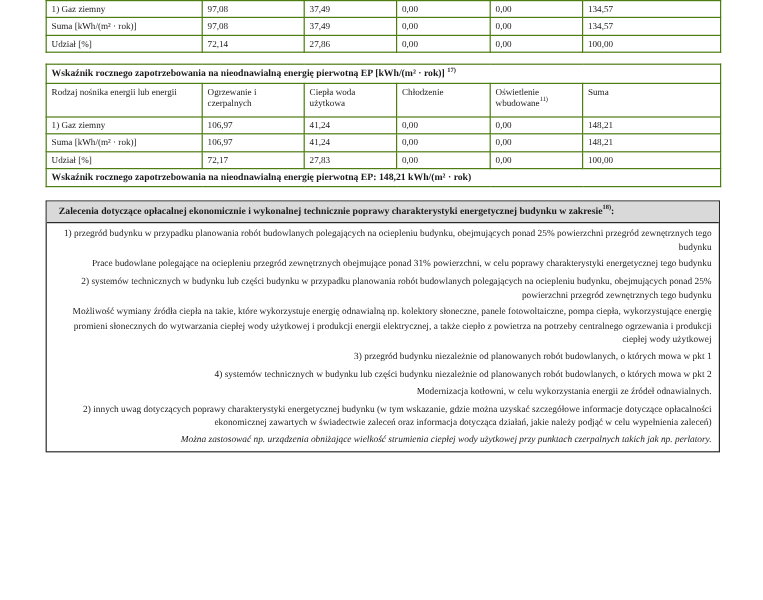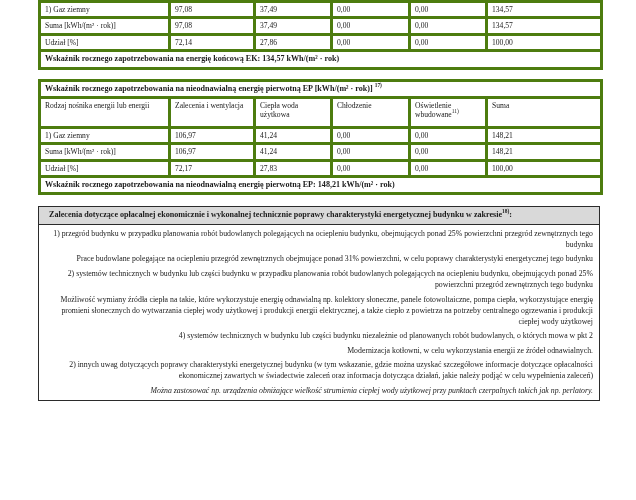--- a/index.html
+++ b/index.html
@@ -24,21 +24,21 @@
 
   
   table.doc-table {
     border-collapse: collapse;
     width: 562px;
     table-layout: fixed;
     font-size: 7.6px;
     line-height: 1.25;
   }
   table.doc-table td {
-    border: 3px solid #4d7c0f;
+    border: 1px solid #4d7c0f;
     padding: 2px 3px 2px 4px;
     vertical-align: top;
     background: #ffffff;
     word-wrap: break-word;
   }
   td.shaded {
     background: #d9d9d9;
     margin-left: 31px;
   }
   td.head-band {
@@ -134,44 +134,41 @@
         <td>134,57</td>
       </tr>
       <tr>
         <td class="shaded">Udział [%]</td>
         <td>72,14</td>
         <td>27,86</td>
         <td>0,00</td>
         <td>0,00</td>
         <td>100,00</td>
       </tr>
-      <tr>
-        <td class="footer-band" colspan="6">Wskaźnik rocznego zapotrzebowania na energię końcową EK: 134,57 kWh/(m² · rok)</td>
-      </tr>
     </tbody>
   </table>
 
   <div class="gap-a"></div>
 
   <table class="doc-table">
     <colgroup>
       <col class="c1">
         <col class="c2">
         <col class="c3">
         <col class="c4">
         <col class="c5">
         <col class="c6">
     </colgroup>
     <tbody>
       <tr>
         <td class="head-band" colspan="6"><span>Wskaźnik rocznego zapotrzebowania na nieodnawialną energię pierwotną EP [kWh/(m² · rok)]</span><sup class="sup-sp">17)</sup></td>
       </tr>
       <tr>
         <td class="col-head">Rodzaj nośnika energii lub energii</td>
-        <td class="col-head">Zalecenia i wentylacja</td>
+        <td class="col-head">Ogrzewanie i czerpalnych</td>
         <td class="col-head">Ciepła woda użytkowa</td>
         <td class="col-head">Chłodzenie</td>
         <td class="col-head"><span>Oświetlenie wbudowane</span><sup>11)</sup></td>
         <td class="col-head">Suma</td>
       </tr>
       <tr>
         <td>1) Gaz ziemny</td>
         <td>106,97</td>
         <td>41,24</td>
         <td>0,00</td>
@@ -202,20 +199,21 @@
 
   <div class="gap-b"></div>
 
   <div class="rec-box">
     <div class="rec-title"><span>Zalecenia dotyczące opłacalnej ekonomicznie i wykonalnej technicznie poprawy charakterystyki energetycznej budynku w zakresie</span><sup>18)</sup><span>:</span></div>
     <div class="rec-body">
       <p class="rec-p">1) przegród budynku w przypadku planowania robót budowlanych polegających na ociepleniu budynku, obejmujących ponad 25% powierzchni przegród zewnętrznych tego budynku</p>
       <p class="rec-p">Prace budowlane polegające na ociepleniu przegród zewnętrznych obejmujące ponad 31% powierzchni, w celu poprawy charakterystyki energetycznej tego budynku</p>
       <p class="rec-p">2) systemów technicznych w budynku lub części budynku w przypadku planowania robót budowlanych polegających na ociepleniu budynku, obejmujących ponad 25% powierzchni przegród zewnętrznych tego budynku</p>
       <p class="rec-p">Możliwość wymiany źródła ciepła na takie, które wykorzystuje energię odnawialną np. kolektory słoneczne, panele fotowoltaiczne, pompa ciepła, wykorzystujące energię promieni słonecznych do wytwarzania ciepłej wody użytkowej i produkcji energii elektrycznej, a także ciepło z powietrza na potrzeby centralnego ogrzewania i produkcji ciepłej wody użytkowej</p>
+      <p class="rec-p">3) przegród budynku niezależnie od planowanych robót budowlanych, o których mowa w pkt 1</p>
       <p class="rec-p">4) systemów technicznych w budynku lub części budynku niezależnie od planowanych robót budowlanych, o których mowa w pkt 2</p>
       <p class="rec-p">Modernizacja kotłowni, w celu wykorzystania energii ze źródeł odnawialnych.</p>
       <p class="rec-p">2) innych uwag dotyczących poprawy charakterystyki energetycznej budynku (w tym wskazanie, gdzie można uzyskać szczegółowe informacje dotyczące opłacalności ekonomicznej zawartych w świadectwie zaleceń oraz informacja dotycząca działań, jakie należy podjąć w celu wypełnienia zaleceń)</p>
       <p class="rec-p">Można zastosować np. urządzenia obniżające wielkość strumienia ciepłej wody użytkowej przy punktach czerpalnych takich jak np. perlatory.</p>
     </div>
   </div>
 
 </div>
 
 </body></html>

